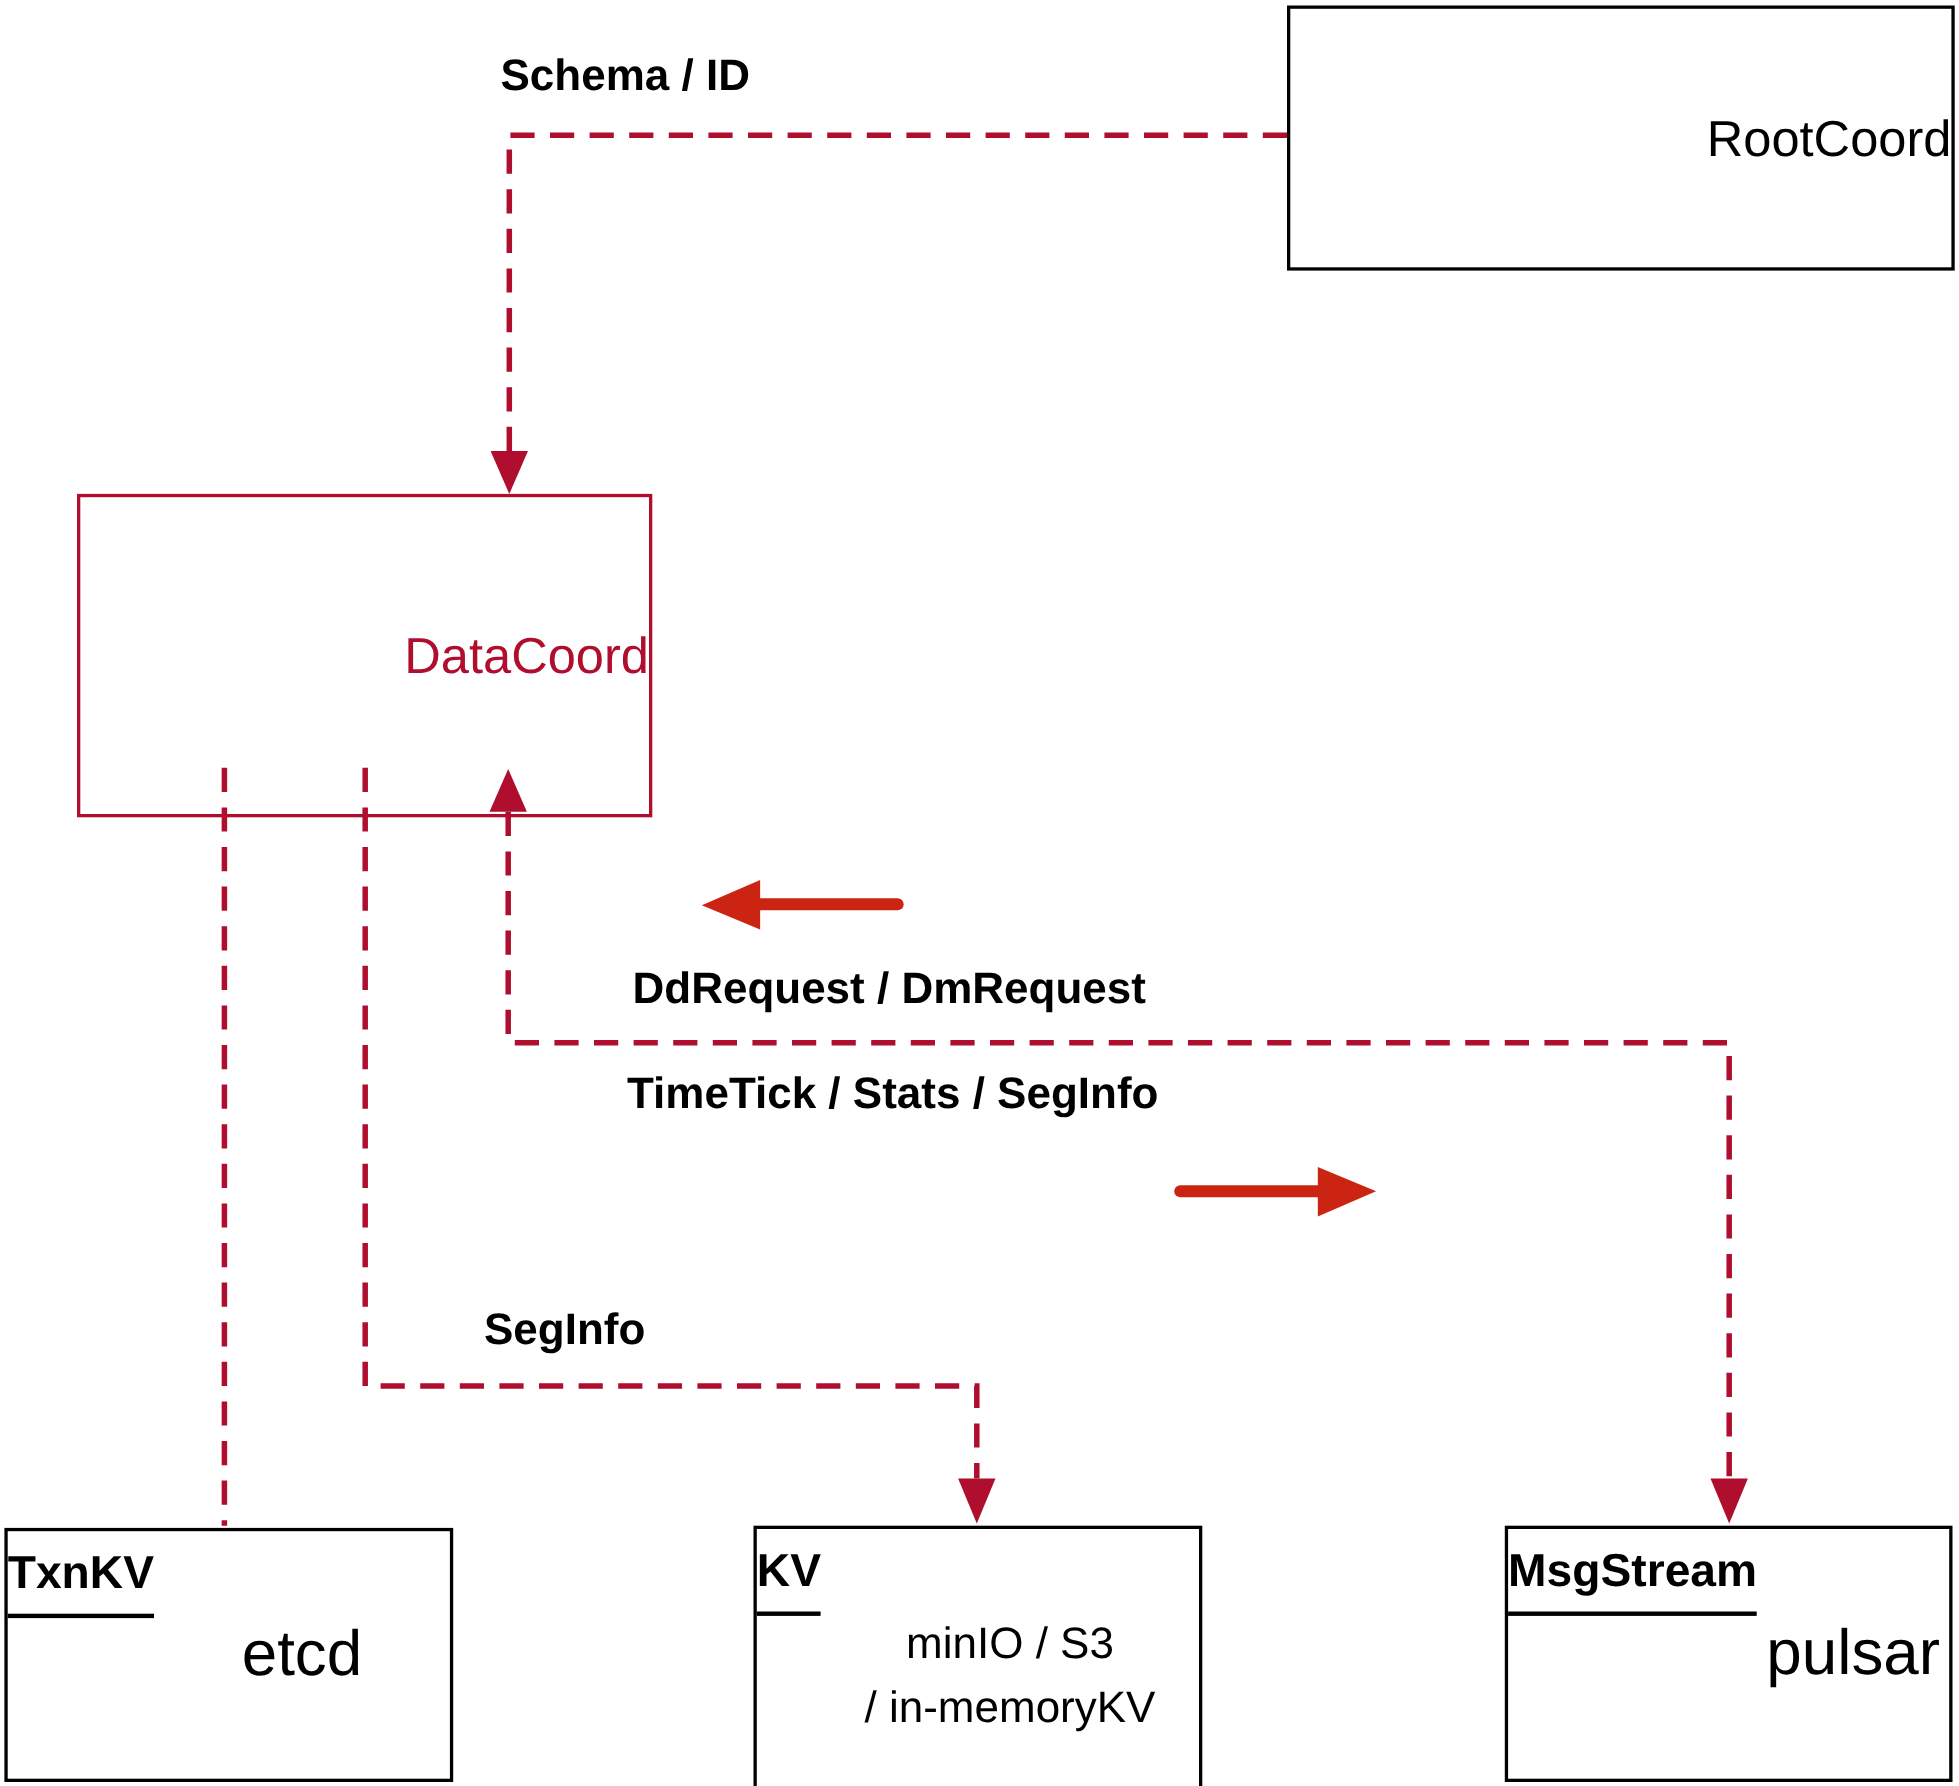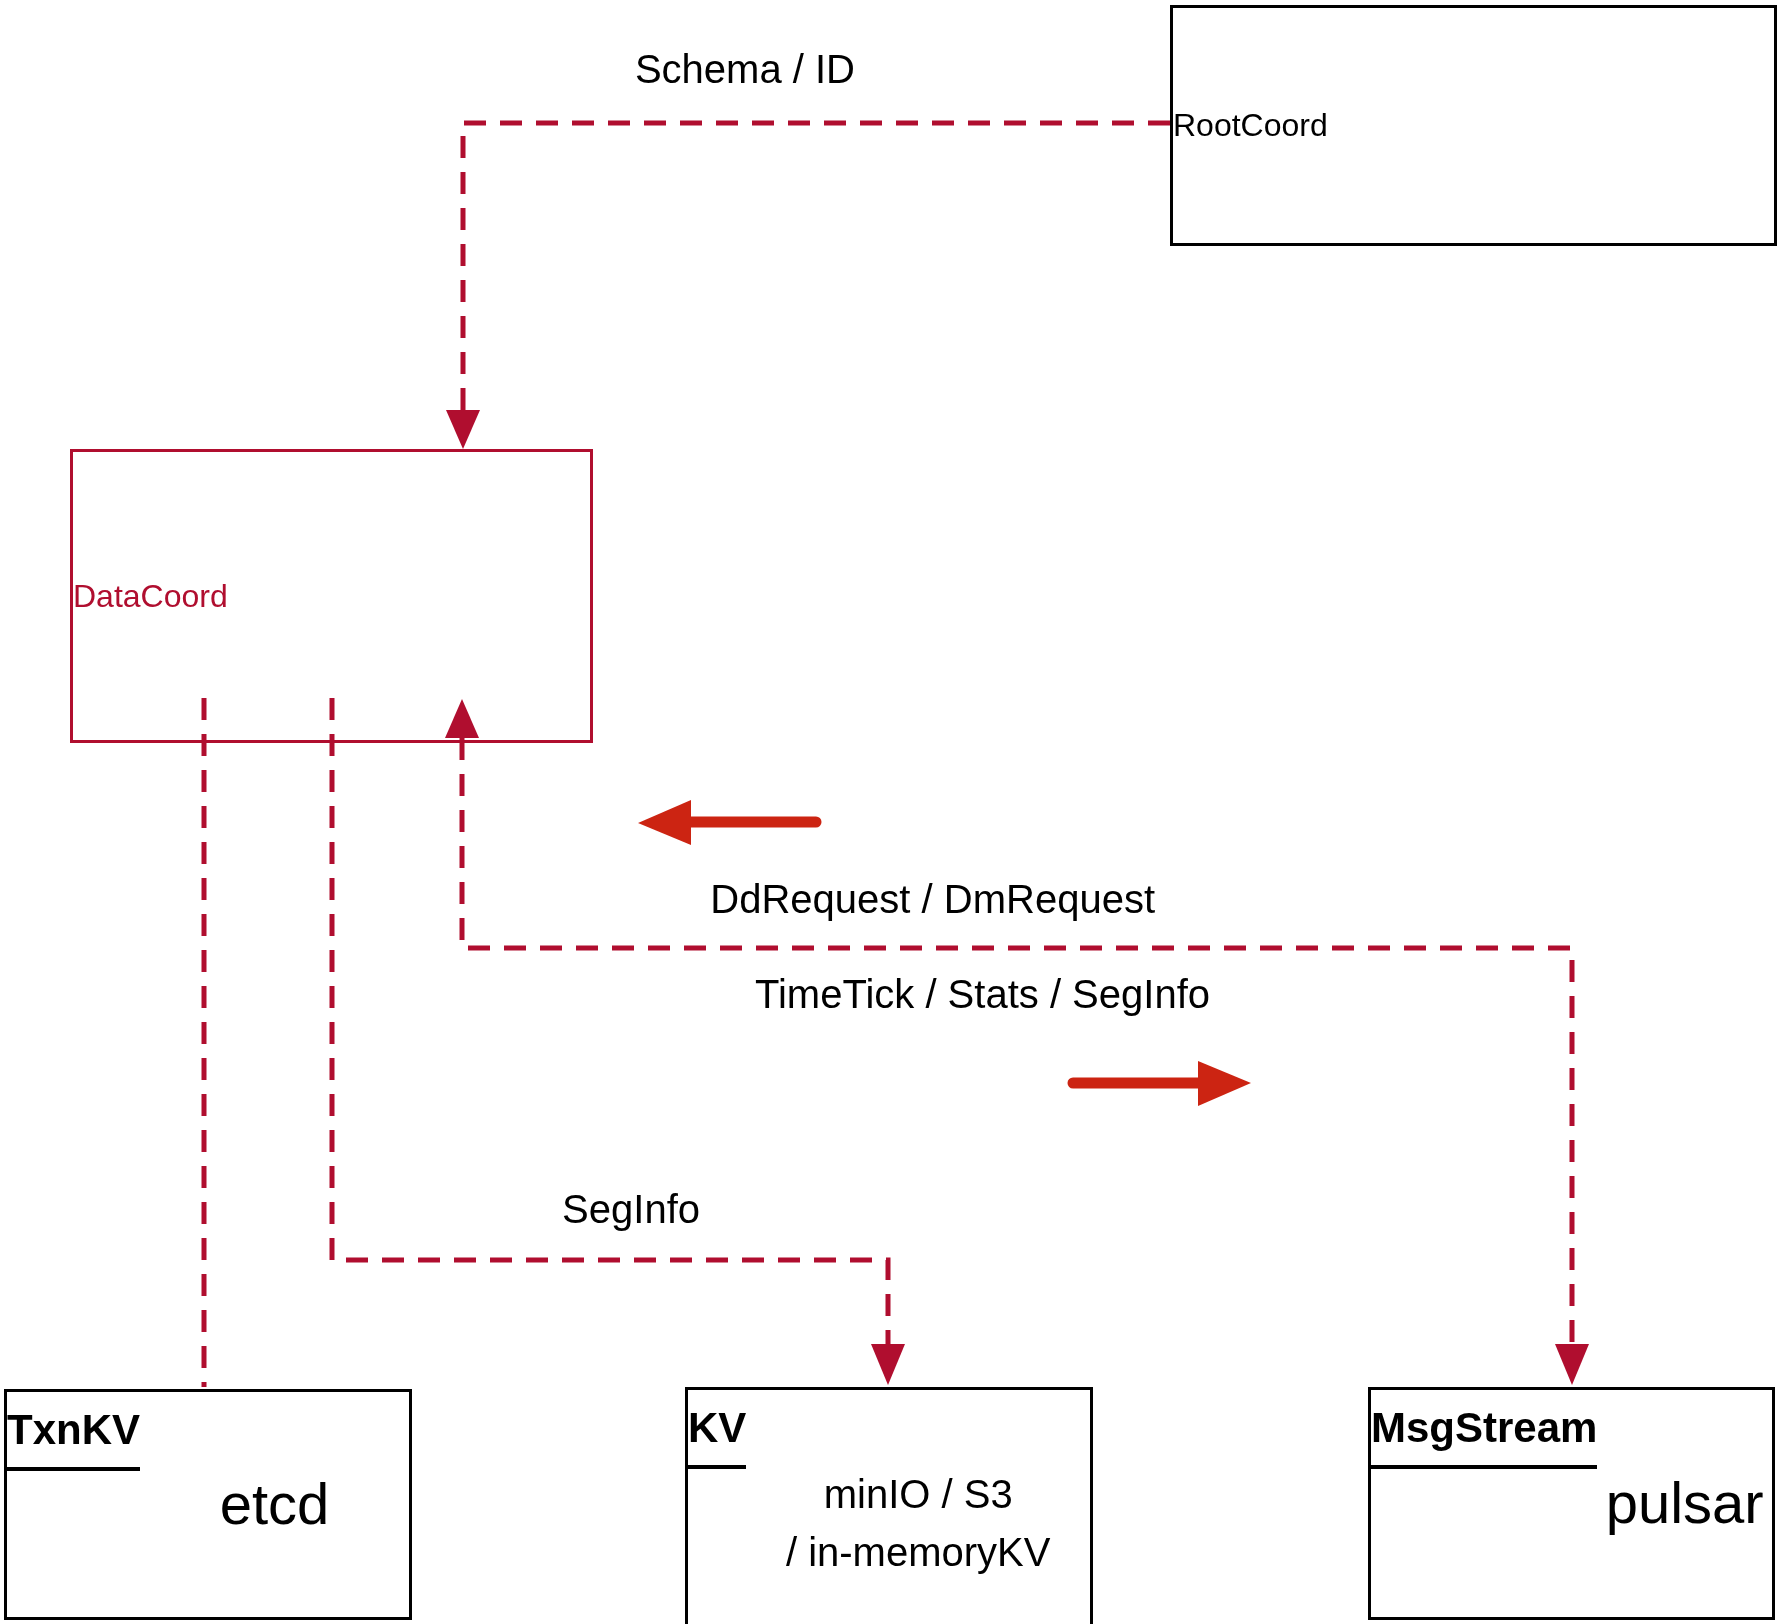--- a/index.html
+++ b/index.html
@@ -30,22 +30,22 @@
     stroke-linecap: round;
   }
   .solid-arrow-head { fill: var(--arrow_red, #cc2412); stroke: none; }
 
   .node {
     position: absolute;
     box-sizing: border-box;
     border: 3px solid #000;
     display: flex;
     align-items: center;
-    justify-content: flex-start;
-    font-size: 32px;
+    justify-content: flex-end;
+    font-size: 46px;
     color: #000;
     background: transparent;
   }
   .node.red {
     border-color: var(--crimson, #b00e2f);
     color: var(--crimson, #b00e2f);
   }
   .tbox {
     position: absolute;
     box-sizing: border-box;
@@ -72,22 +72,23 @@
     align-items: center;
     justify-content: center;
     font-size: 58px;
     color: #000;
     line-height: 1.45;
   }
   .lbl {
     position: absolute;
     font-size: 40px;
     color: #000;
-    text-align: right;
+    text-align: left;
     white-space: nowrap;
+    font-weight: bold;
   }
 </style>
 </head>
 <body>
 
 <div id="canvas">
 
   <svg id="wires" viewBox="0 0 1781 1624" xmlns="http://www.w3.org/2000/svg">
 
     <path class="dashed" d="M 1170 123 H 463 V 410"></path>

